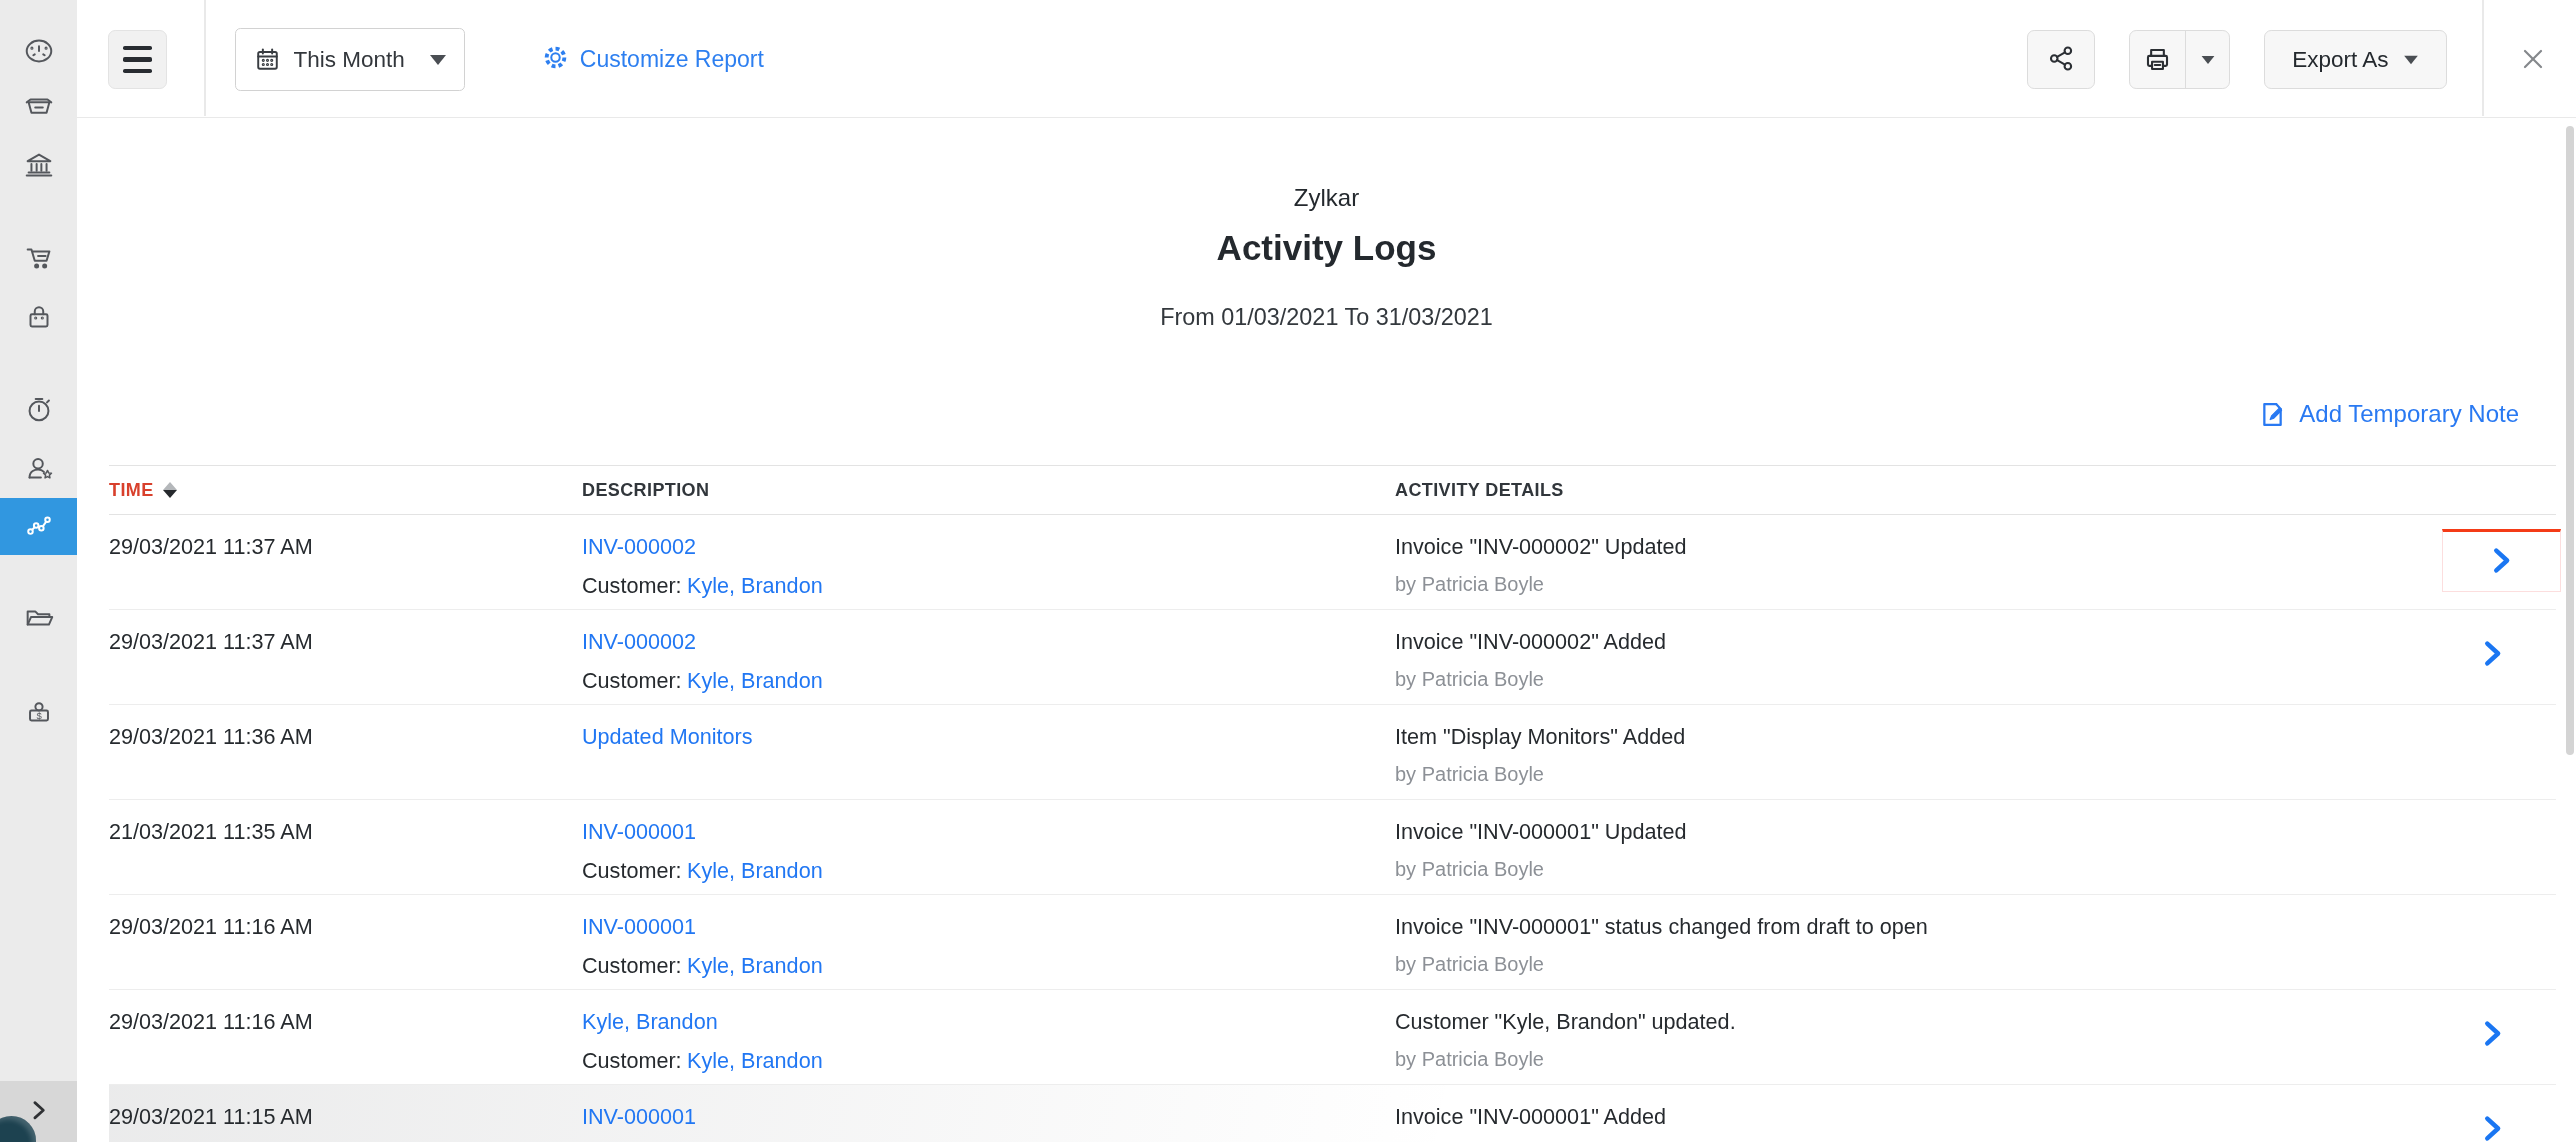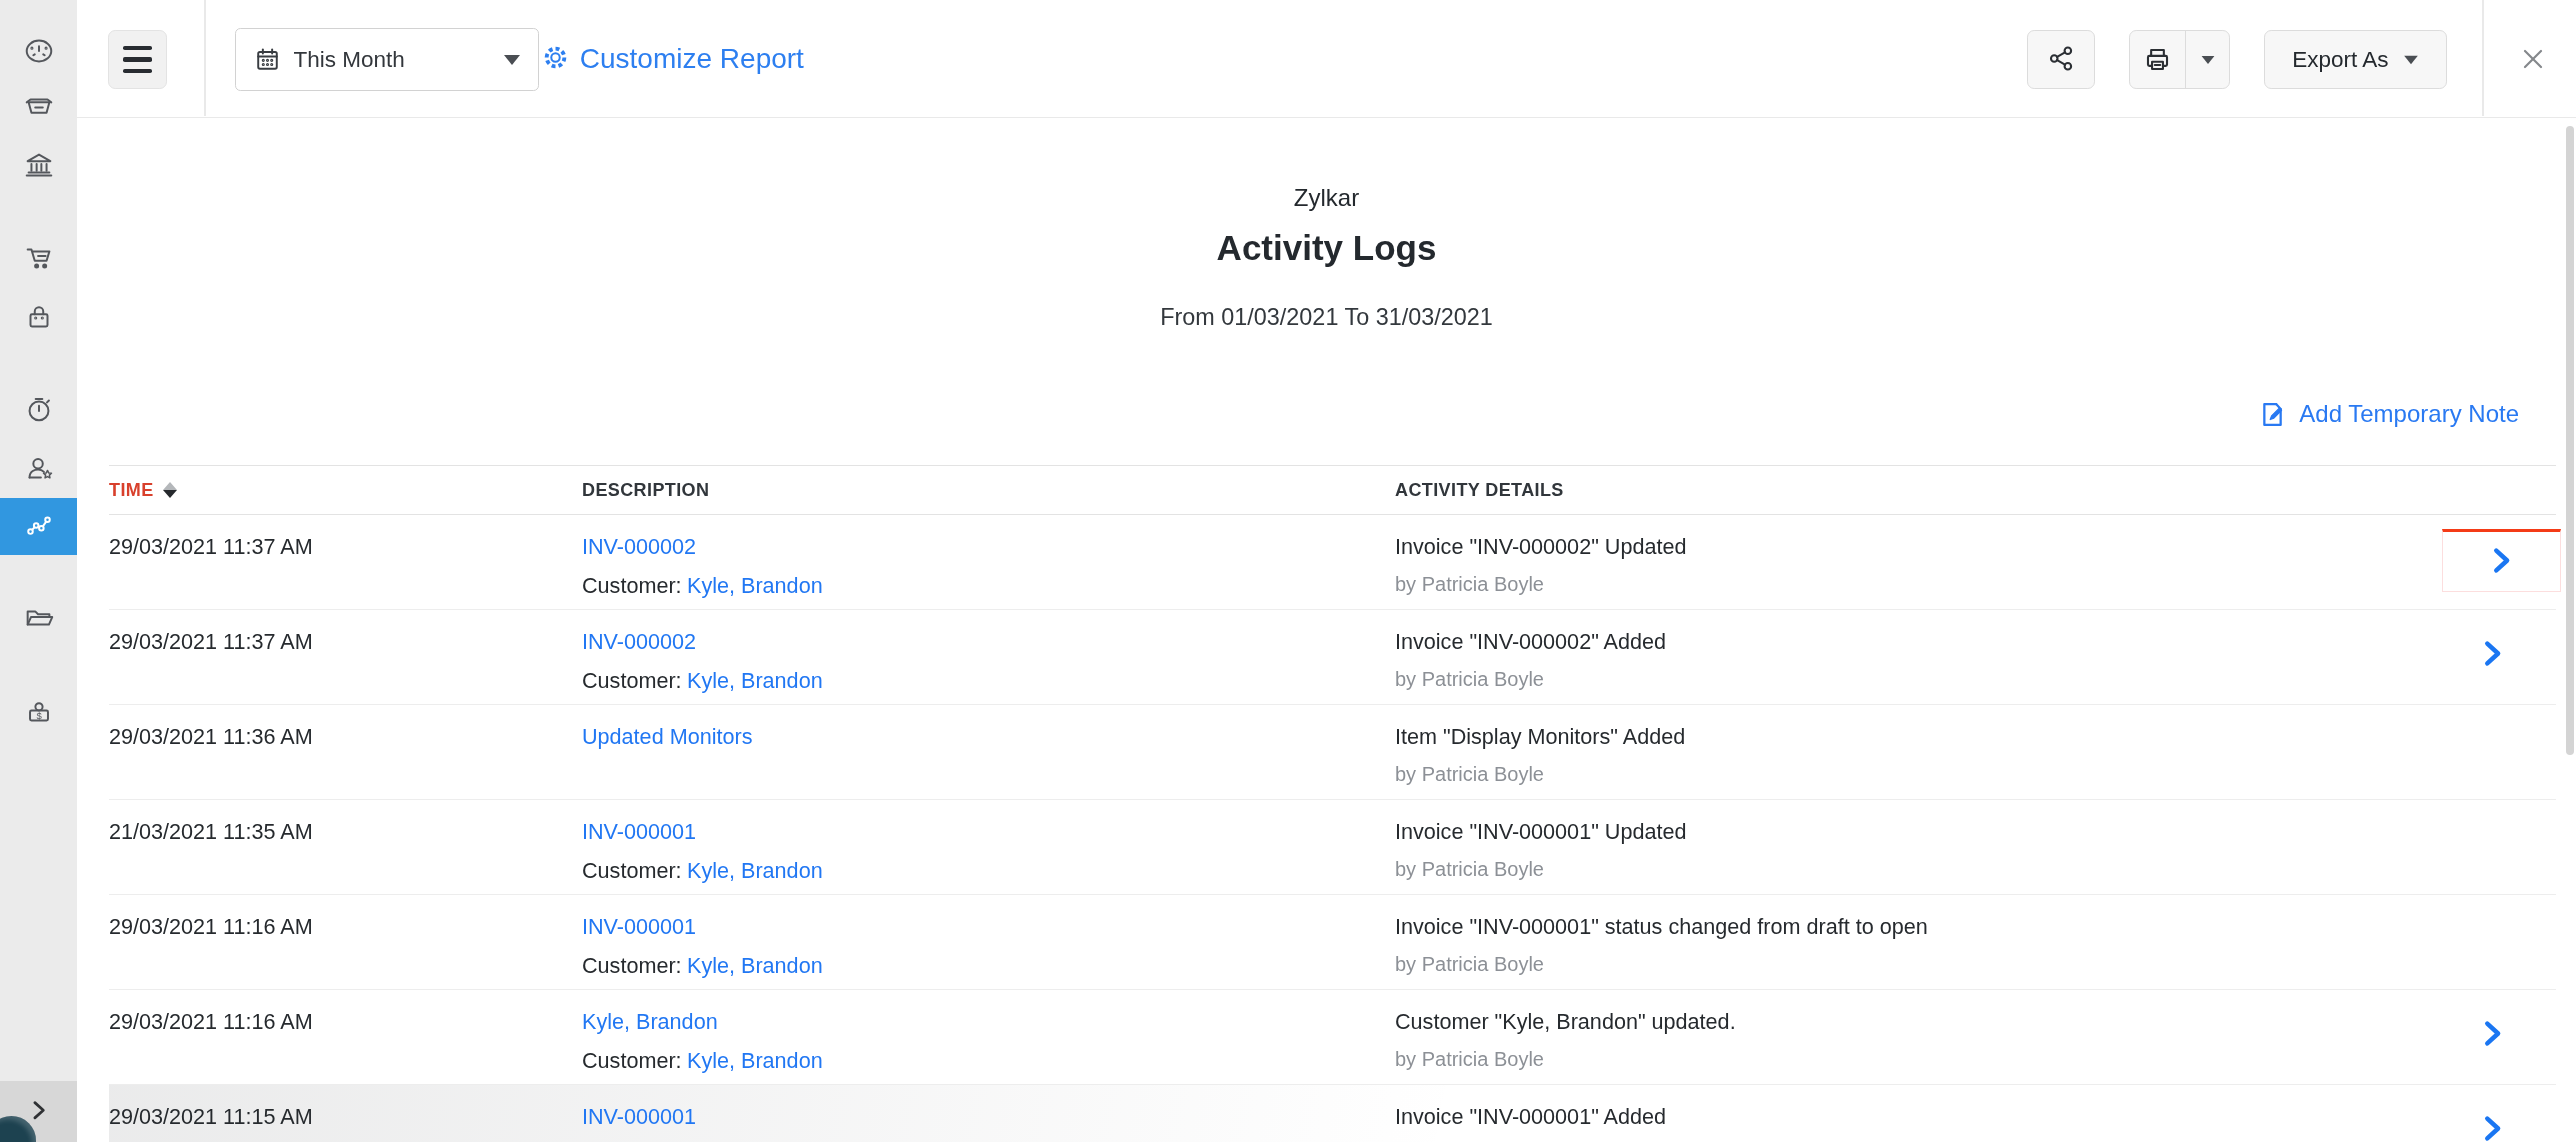--- a/index.html
+++ b/index.html
@@ -14,29 +14,29 @@
   .nav-item.active { height:57px; background:#3197e0; color:#fff; }
   .sidebar-bottom { position:absolute; left:0; bottom:0; width:77px; height:61px; background:#d7d7d7; display:flex; align-items:center; justify-content:center; color:#2f3134; cursor:pointer; }
   .sidebar-bottom svg { width:30.5px; height:30.5px; stroke:currentColor; fill:none; stroke-width:3.2; stroke-linecap:round; stroke-linejoin:round; }
   .corner-bubble { position:absolute; left:-12.6px; bottom:-23.4px; width:49px; height:49px; border-radius:50%; background:#1d4250; box-shadow:inset -3.6px 3.6px 5.4px rgba(255,255,255,.18); }
 
   
   .topbar { position:absolute; left:77px; top:0; right:0; height:118px; background:#fff; border-bottom:1.8px solid #e9e9e9; z-index:4; }
   .vdiv { position:absolute; top:0; width:1.8px; height:116px; background:#e9e9e9; }
   .hamburger-btn { position:absolute; left:30.5px; top:30px; width:59px; height:59px; background:#f1f1f1; border:0.9px solid #e3e3e3; border-radius:7.2px; display:flex; flex-direction:column; align-items:center; justify-content:center; gap:7.2px; cursor:pointer; }
   .hamburger-btn i { display:block; width:29px; height:4.5px; background:#282c31; border-radius:1.8px; }
-  .select-box { position:absolute; left:158px; top:28px; width:304px; height:63px; background:#fff; border:1.8px solid #d2d2d2; border-radius:5.4px; display:flex; align-items:center; padding:0 18px; cursor:pointer; }
+  .select-box { position:absolute; left:158px; top:28px; width:230px; height:63px; background:#fff; border:1.8px solid #d2d2d2; border-radius:5.4px; display:flex; align-items:center; padding:0 18px; cursor:pointer; }
   .select-box .cal { color:#393d42; margin-right:12.6px; display:flex; }
   .select-box .cal svg { width:27px; height:27px; stroke:currentColor; fill:none; stroke-width:2.3; stroke-linecap:round; }
   .select-box .val { font-size:22.5px; color:#33373c; }
   .select-box .caret { margin-left:auto; }
   .caret { width:0; height:0; border-left:8px solid transparent; border-right:8px solid transparent; border-top:10px solid #4a4e53; }
   .customize { position:absolute; left:465px; top:0; height:118px; display:flex; align-items:center; gap:10.8px; color:#2d7ff0; cursor:pointer; }
   .customize svg { width:27px; height:27px; stroke:currentColor; fill:none; stroke-width:2.4; }
-  .customize .lbl { font-size:28px; }
+  .customize .lbl { font-size:23px; }
 
   .topbar-right { position:absolute; right:129px; top:30px; height:59px; display:flex; gap:34px; }
   .tool-btn { height:59px; background:#f7f7f7; border:0.9px solid #dcdcdc; border-radius:7.2px; display:flex; align-items:center; justify-content:center; cursor:pointer; color:#2b2f34; }
   .tool-btn svg { width:29px; height:29px; stroke:currentColor; fill:none; stroke-width:2.3; stroke-linecap:round; stroke-linejoin:round; }
   .btn-share { width:68px; }
   .btn-print { width:101px; padding:0; }
   .btn-print .seg { display:flex; align-items:center; justify-content:center; height:100%; }
   .btn-print .seg.p1 { width:56px; border-right:0.9px solid #dcdcdc; }
   .btn-print .seg.p2 { width:43px; }
   .btn-print .caret { transform:scale(.8); }

